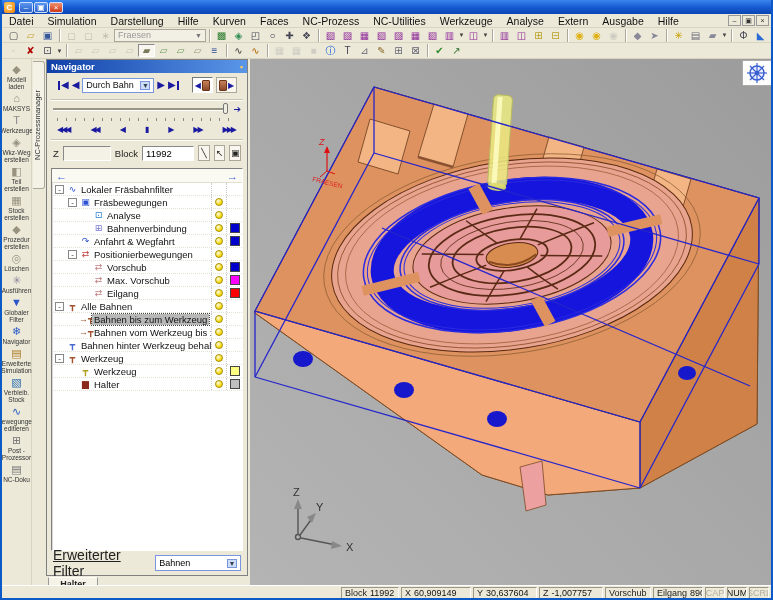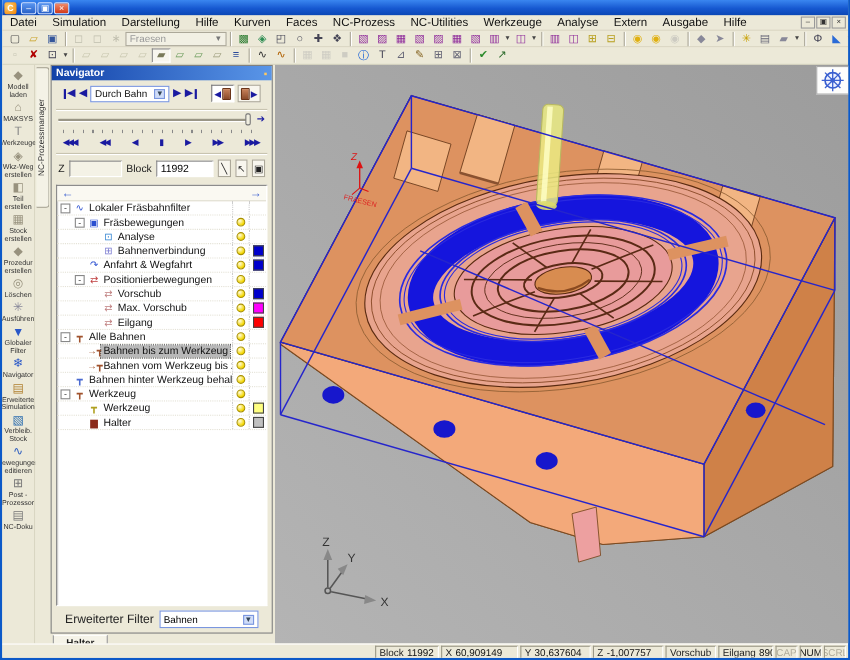--- a/index.html
+++ b/index.html
@@ -102,21 +102,21 @@
   .tlabel{padding:0 2px;white-space:nowrap;overflow:hidden;}
   .tlabel.sel{background:#b8b8b8;outline:1px dotted #444;}
   .tspace{flex:1;}
   .bulbcol{width:15px;flex:none;display:flex;justify-content:center;border-left:1px dotted #ccc;height:100%;align-items:center;}
   .bulb{width:8px;height:8px;border-radius:50%;background:radial-gradient(circle at 35% 30%,#fffbe0,#f4d800 70%,#d8b400);
     border:1px solid #a89000;}
   .swcol{width:16px;flex:none;display:flex;justify-content:center;border-left:1px dotted #ccc;height:100%;align-items:center;}
   .swatch{width:10px;height:10px;border:1px solid #444;}
   
   #filter-row{height:24px;gap:5px;justify-content:center;}
-  #filter-row label{font-size:11px;color:#222;}
+  #filter-row label{font-size:14px;color:#222;text-decoration:underline;}
   #filter-dd{width:90px;height:16px;background:#fff;border:1px solid #7a96df;font-size:9px;
     display:flex;align-items:center;padding:0 3px;}
   #filter-dd .arr{margin-left:auto;font-size:7px;background:#cfdcf8;border:1px solid #7a96df;width:10px;text-align:center;color:#345;}
   #output-tab{position:absolute;left:46px;top:577px;width:50px;height:13px;background:#f5f3e8;
     border:1px solid #999;border-top:1px solid #fff;font-size:9px;font-weight:bold;color:#222;
     display:flex;align-items:center;justify-content:center;}
   
   #viewport{position:absolute;left:248px;top:59px;width:525px;height:526px;background:#a8a8a8;}
   #compass{position:absolute;right:3px;top:1px;width:30px;height:26px;background:#fdfdfc;
     border:1px solid #aaa;display:flex;align-items:center;justify-content:center;}

